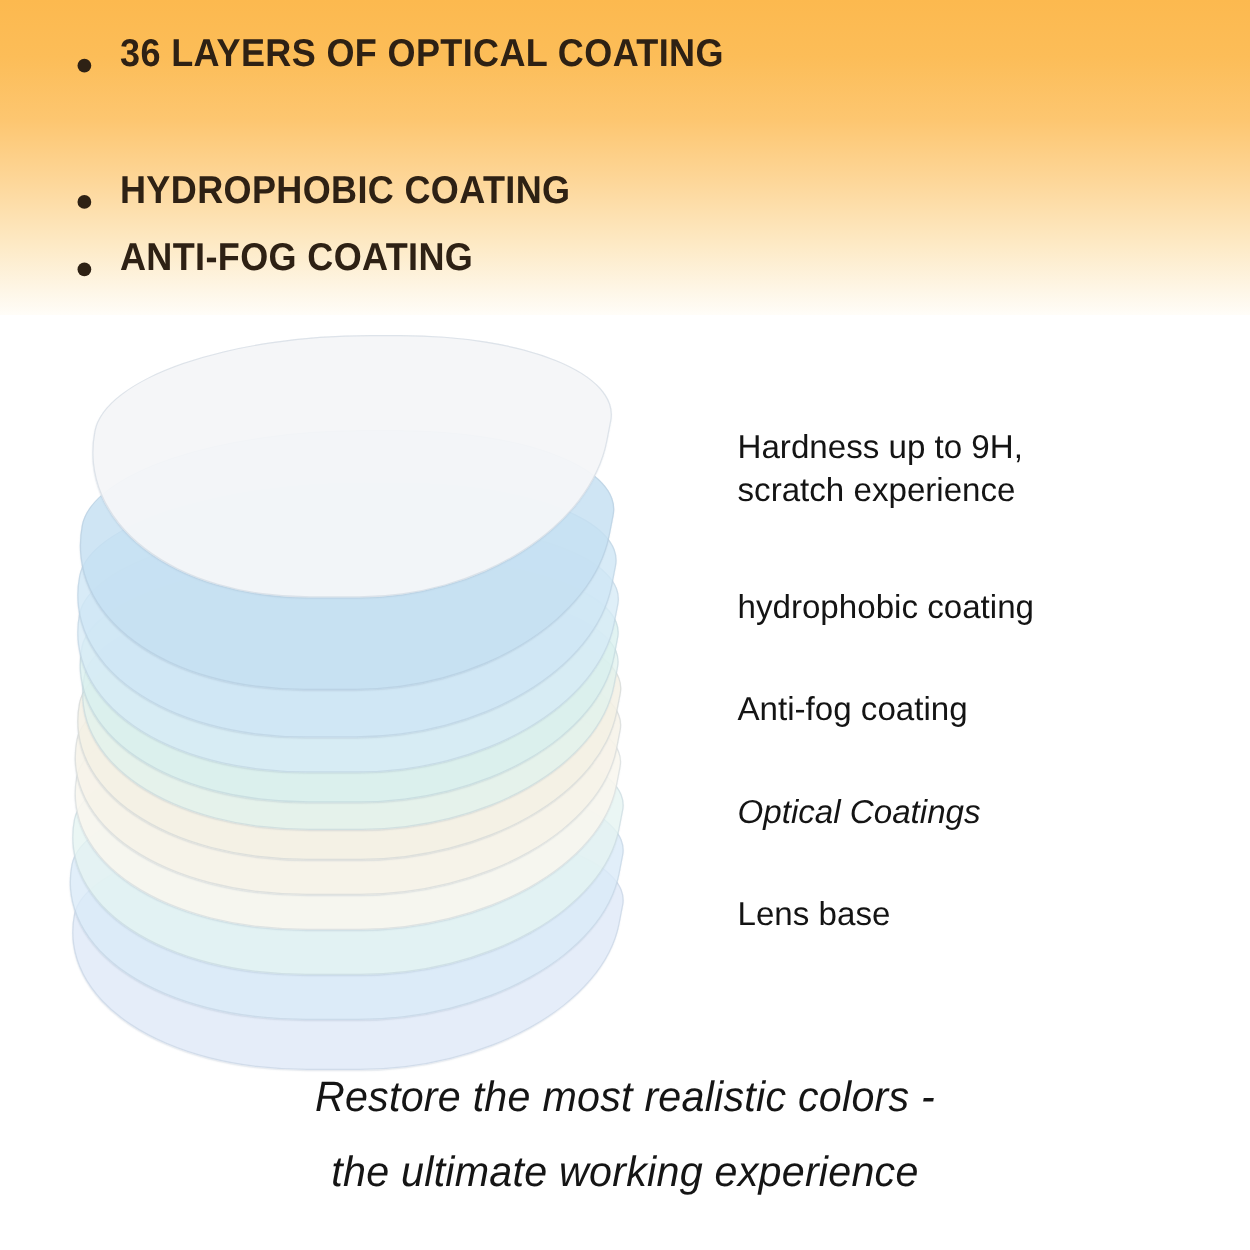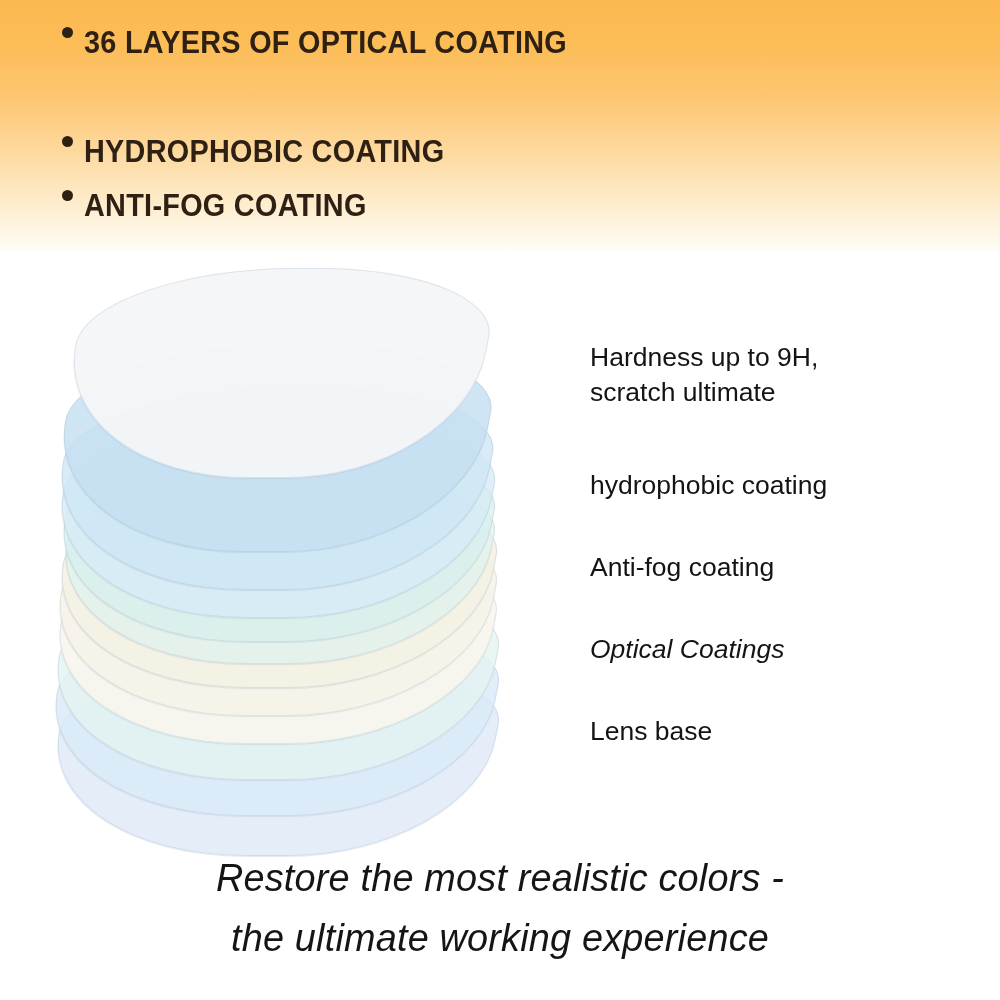--- a/index.html
+++ b/index.html
@@ -31,22 +31,23 @@
         #fdc670 38%,
         #fdd79a 58%,
         #fdeac6 78%,
         #fef6e6 92%,
         #fffdf8 100%);
   }
   .feature-line {
     position: absolute;
     left: 62px;
     display: flex;
-    align-items: flex-start;
+    align-items: flex-end;
     white-space: nowrap;
+    gap: 12px;
   }
   .feature-bullet {
     width: 11px;
     height: 11px;
     border-radius: 50%;
     background: #2e2114;
     margin-right: 11px;
     flex: none;
   }
   .feature-text {
@@ -113,21 +114,21 @@
 
   
   #tagline {
     position: absolute;
     left: 0;
     top: 848px;
     width: 1000px;
     text-align: center;
     font-family: "Liberation Sans Narrow", "Liberation Sans", sans-serif;
     font-style: italic;
-    font-size: 39px;
+    font-size: 34px;
     line-height: 60px;
     color: #151515;
     letter-spacing: 0.2px;
   }
   .tagline-line { display: block; transform: scaleX(0.97); }
 </style>
 </head>
 <body>
 
 <div id="page">
@@ -162,21 +163,21 @@
       <div class="lens-plate" style="left: 6px; top: 222px; width: 432px; height: 198px; z-index: 6; background: rgba(243, 240, 228, 0.86);"></div>
       <div class="lens-plate" style="left: 4px; top: 252px; width: 434px; height: 196px; z-index: 5; background: rgba(246, 243, 232, 0.88);"></div>
       <div class="lens-plate" style="left: 4px; top: 282px; width: 434px; height: 194px; z-index: 4; background: rgba(248, 246, 238, 0.88);"></div>
       <div class="lens-plate" style="left: 2px; top: 316px; width: 438px; height: 196px; z-index: 3; background: rgba(228, 243, 241, 0.78);"></div>
       <div class="lens-plate" style="left: 0px; top: 352px; width: 440px; height: 196px; z-index: 2; background: rgba(218, 234, 247, 0.8);"></div>
       <div class="lens-plate" style="left: 2px; top: 392px; width: 438px; height: 196px; z-index: 1; background: rgba(224, 233, 248, 0.84);"></div>
     </div>
 
   <div id="callout-list">
     <div class="callout-item" id="callout-item-0">Hardness up to 9H,
-scratch ultimate</div>
+scratch experience</div>
     <div class="callout-item" id="callout-item-1">hydrophobic coating</div>
     <div class="callout-item" id="callout-item-2">Anti-fog coating</div>
     <div class="callout-item" id="callout-item-3">Optical Coatings</div>
     <div class="callout-item" id="callout-item-4">Lens base</div>
   </div>
 
   <div id="tagline">
     <span class="tagline-line">Restore the most realistic colors -</span>
     <span class="tagline-line">the ultimate working experience</span>
   </div>

